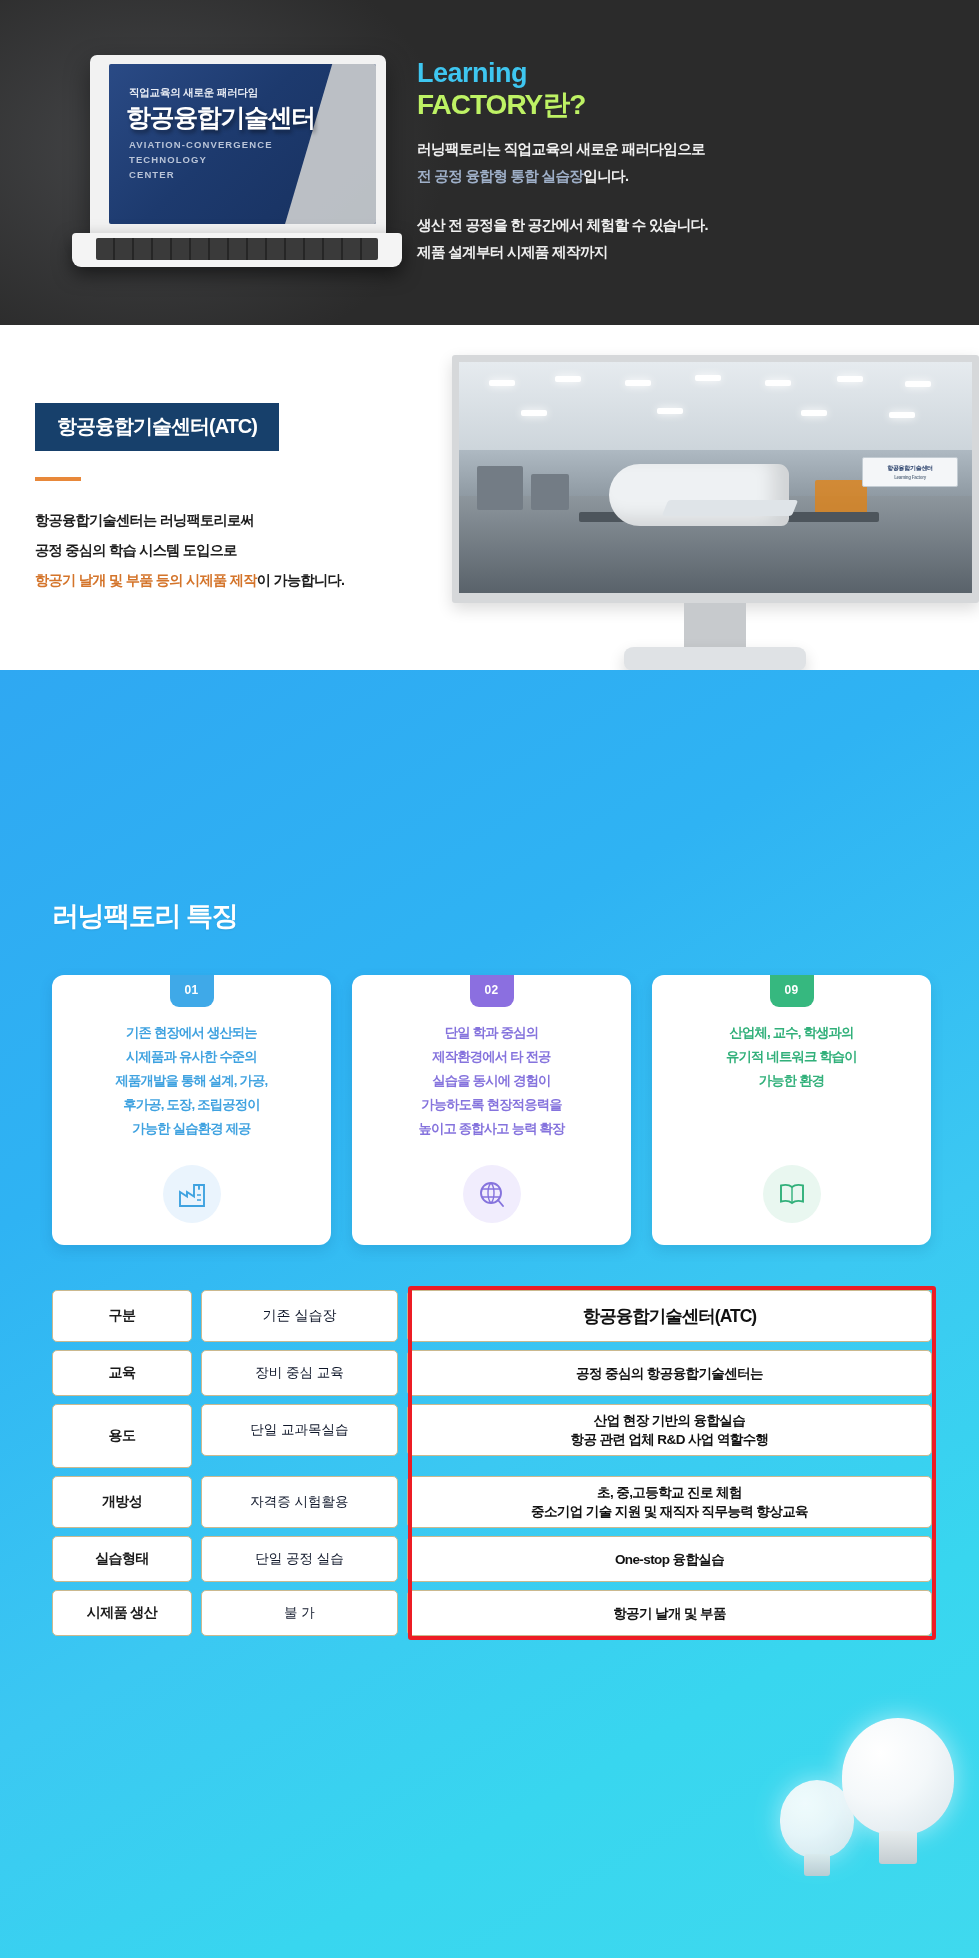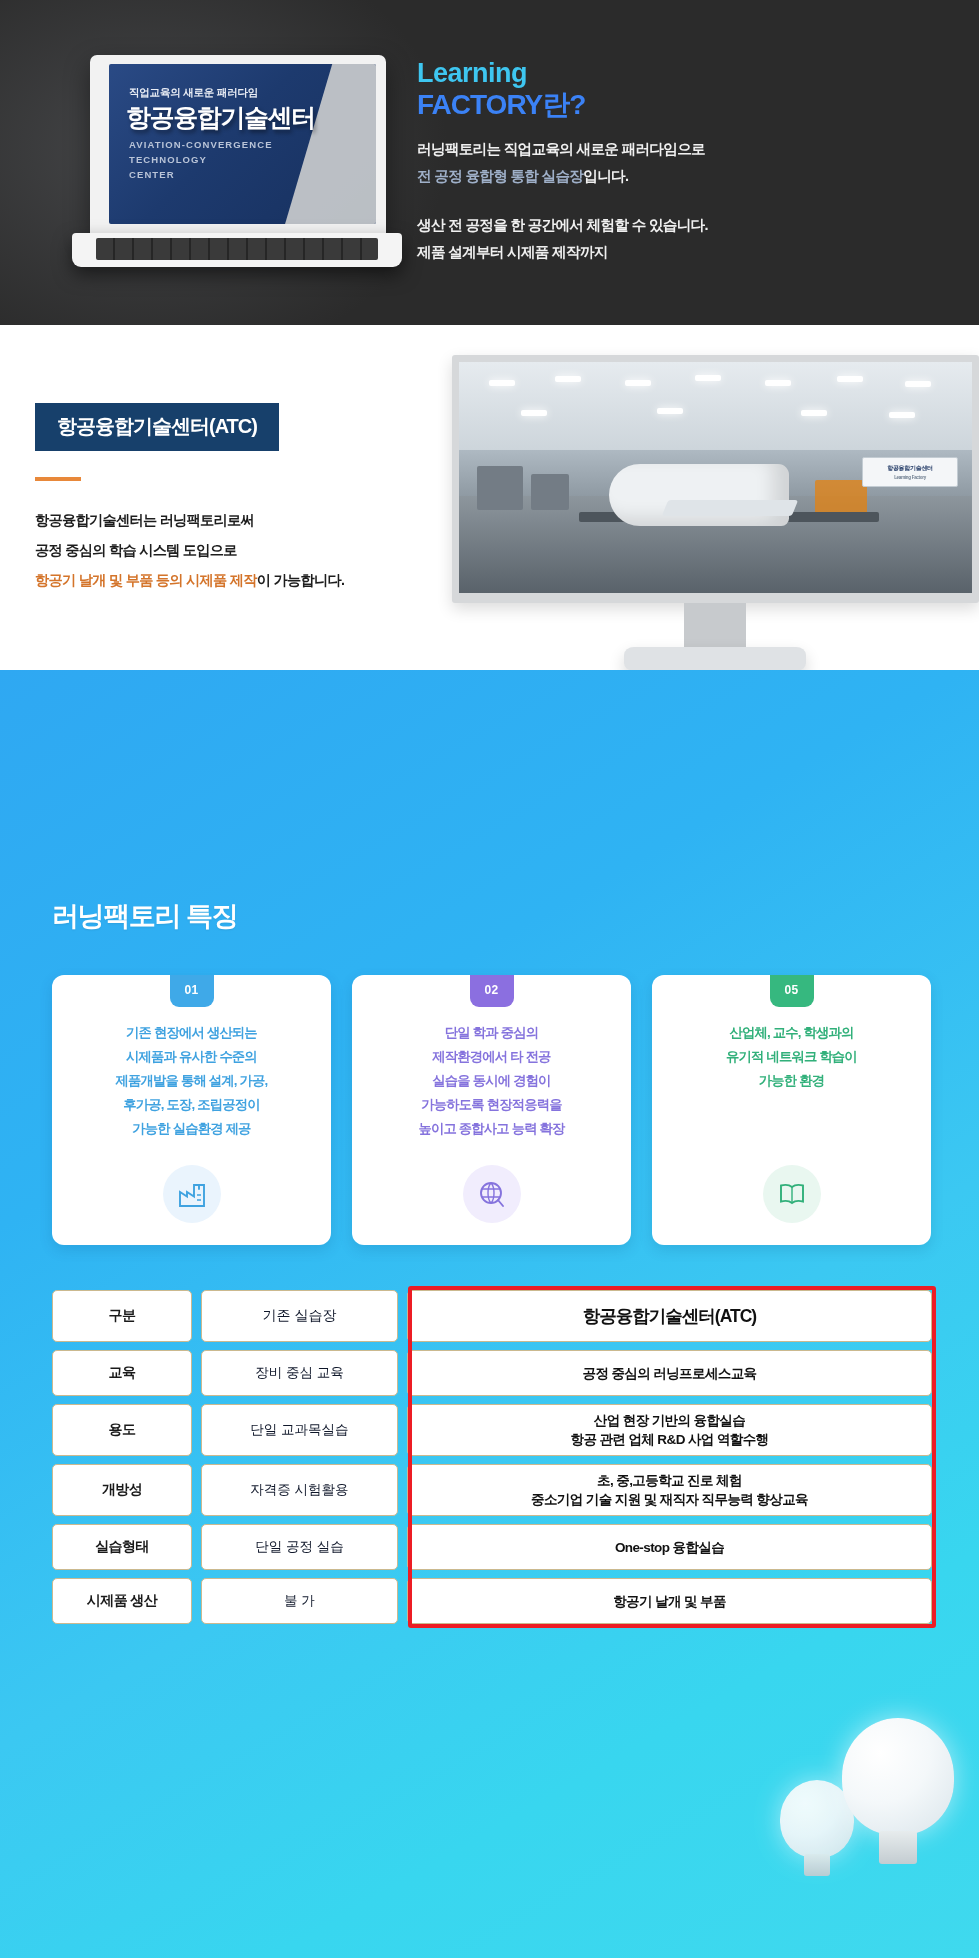--- a/index.html
+++ b/index.html
@@ -63,21 +63,21 @@
     background-image:
       repeating-linear-gradient(to right, #3a3a3a 0 17px, #262626 17px 19px),
       repeating-linear-gradient(to bottom, #3a3a3a 0 5px, #262626 5px 6px);
   }
 
   .hero-right{ position:absolute; left:417px; top:58px; width:520px; }
   .brand-learning{
     color:#3ec6f0; font-size:27px; font-weight:800; letter-spacing:-.5px; line-height:30px;
   }
   .brand-factory{
-    color:#3b82f6; font-size:28px; font-weight:800; letter-spacing:-1px; line-height:34px;
+    color:#bef264; font-size:28px; font-weight:800; letter-spacing:-1px; line-height:34px;
   }
   .hero-p{
     color:#f0f0f0; font-size:14.6px; font-weight:700; letter-spacing:-.7px;
     line-height:27px; margin-top:14px;
   }
   .hero-p .muted{ color:#9fb0c9; font-weight:600; }
   .hero-p2{ margin-top:22px; }
 
   
   .sec2{ position:absolute; left:0; top:325px; width:979px; height:345px; background:#fff; }
@@ -323,21 +323,21 @@
       <svg width="30" height="30" viewBox="0 0 30 30" fill="none" stroke="#8573dd" stroke-width="1.9">
         <circle cx="14" cy="14" r="10"></circle>
         <path d="M14 4c-4 4-4 16 0 20M14 4c4 4 4 16 0 20" stroke-width="1.4"></path>
         <path d="M5 10h18M5 18h18" stroke-width="1.3"></path>
         <path d="M21 21l5 6" stroke-linecap="round"></path>
       </svg>
     </div>
   </div>
 
   <div class="card c3">
-    <div class="num">05</div>
+    <div class="num">09</div>
     <p>
       <span>산업체, 교수, 학생과의</span><br>
       <span>유기적 네트워크 학습이</span><br>
       <span>가능한 환경</span>
     </p>
     <div class="cicon">
       <svg width="32" height="28" viewBox="0 0 32 28" fill="none" stroke="#31b07a" stroke-width="1.9">
         <path d="M16 7c-3-2.5-7-2.5-11-1.5v16c4-1 8-1 11 1.5 3-2.5 7-2.5 11-1.5v-16C23 4.5 19 4.5 16 7z"></path>
         <path d="M16 7v16" stroke-width="1.4"></path>
       </svg>
@@ -349,25 +349,25 @@
 
   <div class="trow r-head">
     <div class="cell c-a" style="height:52px">구분</div>
     <div class="cell c-b" style="height:52px">기존 실습장</div>
     <div class="cell c-c" style="height:52px">항공융합기술센터(ATC)</div>
   </div>
 
   <div class="trow">
     <div class="cell c-a" style="height:46px">교육</div>
     <div class="cell c-b" style="height:46px">장비 중심 교육</div>
-    <div class="cell c-c" style="height:46px">공정 중심의 러닝프로세스교육</div>
+    <div class="cell c-c" style="height:46px">공정 중심의 항공융합기술센터는</div>
   </div>
 
   <div class="trow">
-    <div class="cell c-a" style="height:52px">용도</div>
+    <div class="cell c-a" style="height:64px">용도</div>
     <div class="cell c-b" style="height:52px">단일 교과목실습</div>
     <div class="cell c-c" style="height:52px;flex-direction:column">
       <span>산업 현장 기반의 융합실습</span>
       <span>항공 관련 업체 R&amp;D 사업 역할수행</span>
     </div>
   </div>
 
   <div class="trow">
     <div class="cell c-a" style="height:52px">개방성</div>
     <div class="cell c-b" style="height:52px">자격증 시험활용</div>

